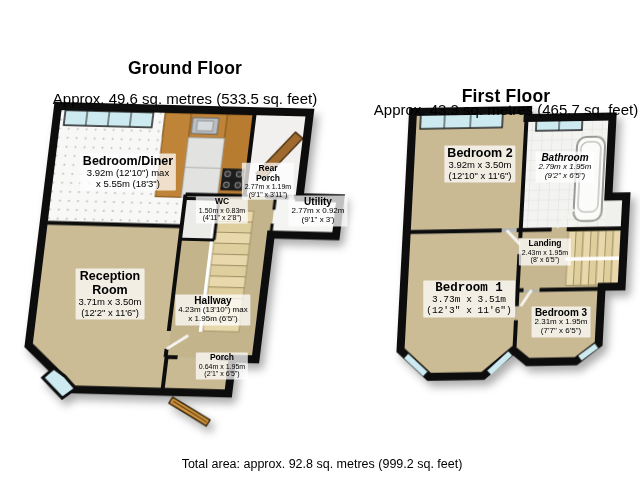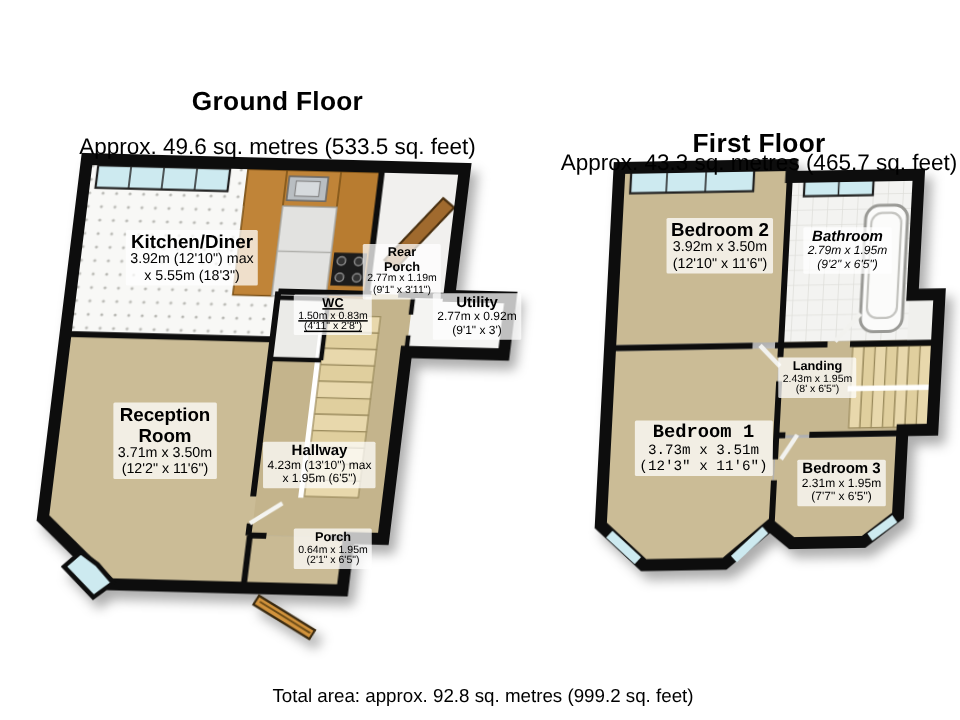--- a/index.html
+++ b/index.html
@@ -168,31 +168,31 @@
       <path d="M180,249 L196,237" stroke="#cdeaf0" stroke-width="6" fill="none"></path>
     </g>
   </svg>
 
   <div class="abs floor-title" style="left:185px;top:68px;">Ground Floor</div>
   <div class="abs floor-subtitle" style="left:185px;top:98px;">Approx. 49.6 sq. metres (533.5 sq. feet)</div>
   <div class="abs floor-title" style="left:506px;top:96px;">First Floor</div>
   <div class="abs floor-subtitle" style="left:506px;top:109px;">Approx. 43.3 sq. metres (465.7 sq. feet)</div>
 
   <div class="room-label lg" style="left:128px;top:172px;">
-    <div class="room-name">Kitchen/Diner</div>
+    <div class="room-name">Bedroom/Diner</div>
     <div class="room-dims">3.92m (12'10") max
 x 5.55m (18'3")</div>
   </div>
   <div class="room-label sm" style="left:268px;top:181px;">
     <div class="room-name">Rear
 Porch</div>
     <div class="room-dims">2.77m x 1.19m
 (9'1" x 3'11")</div>
   </div>
-  <div class="room-label sm" style="left:222px;top:210px;text-decoration:underline;">
+  <div class="room-label sm" style="left:222px;top:210px;">
     <div class="room-name">WC</div>
     <div class="room-dims">1.50m x 0.83m
 (4'11" x 2'8")</div>
   </div>
   <div class="room-label md" style="left:318px;top:211px;">
     <div class="room-name">Utility</div>
     <div class="room-dims">2.77m x 0.92m
 (9'1" x 3')</div>
   </div>
   <div class="room-label lg" style="left:110px;top:294px;">

